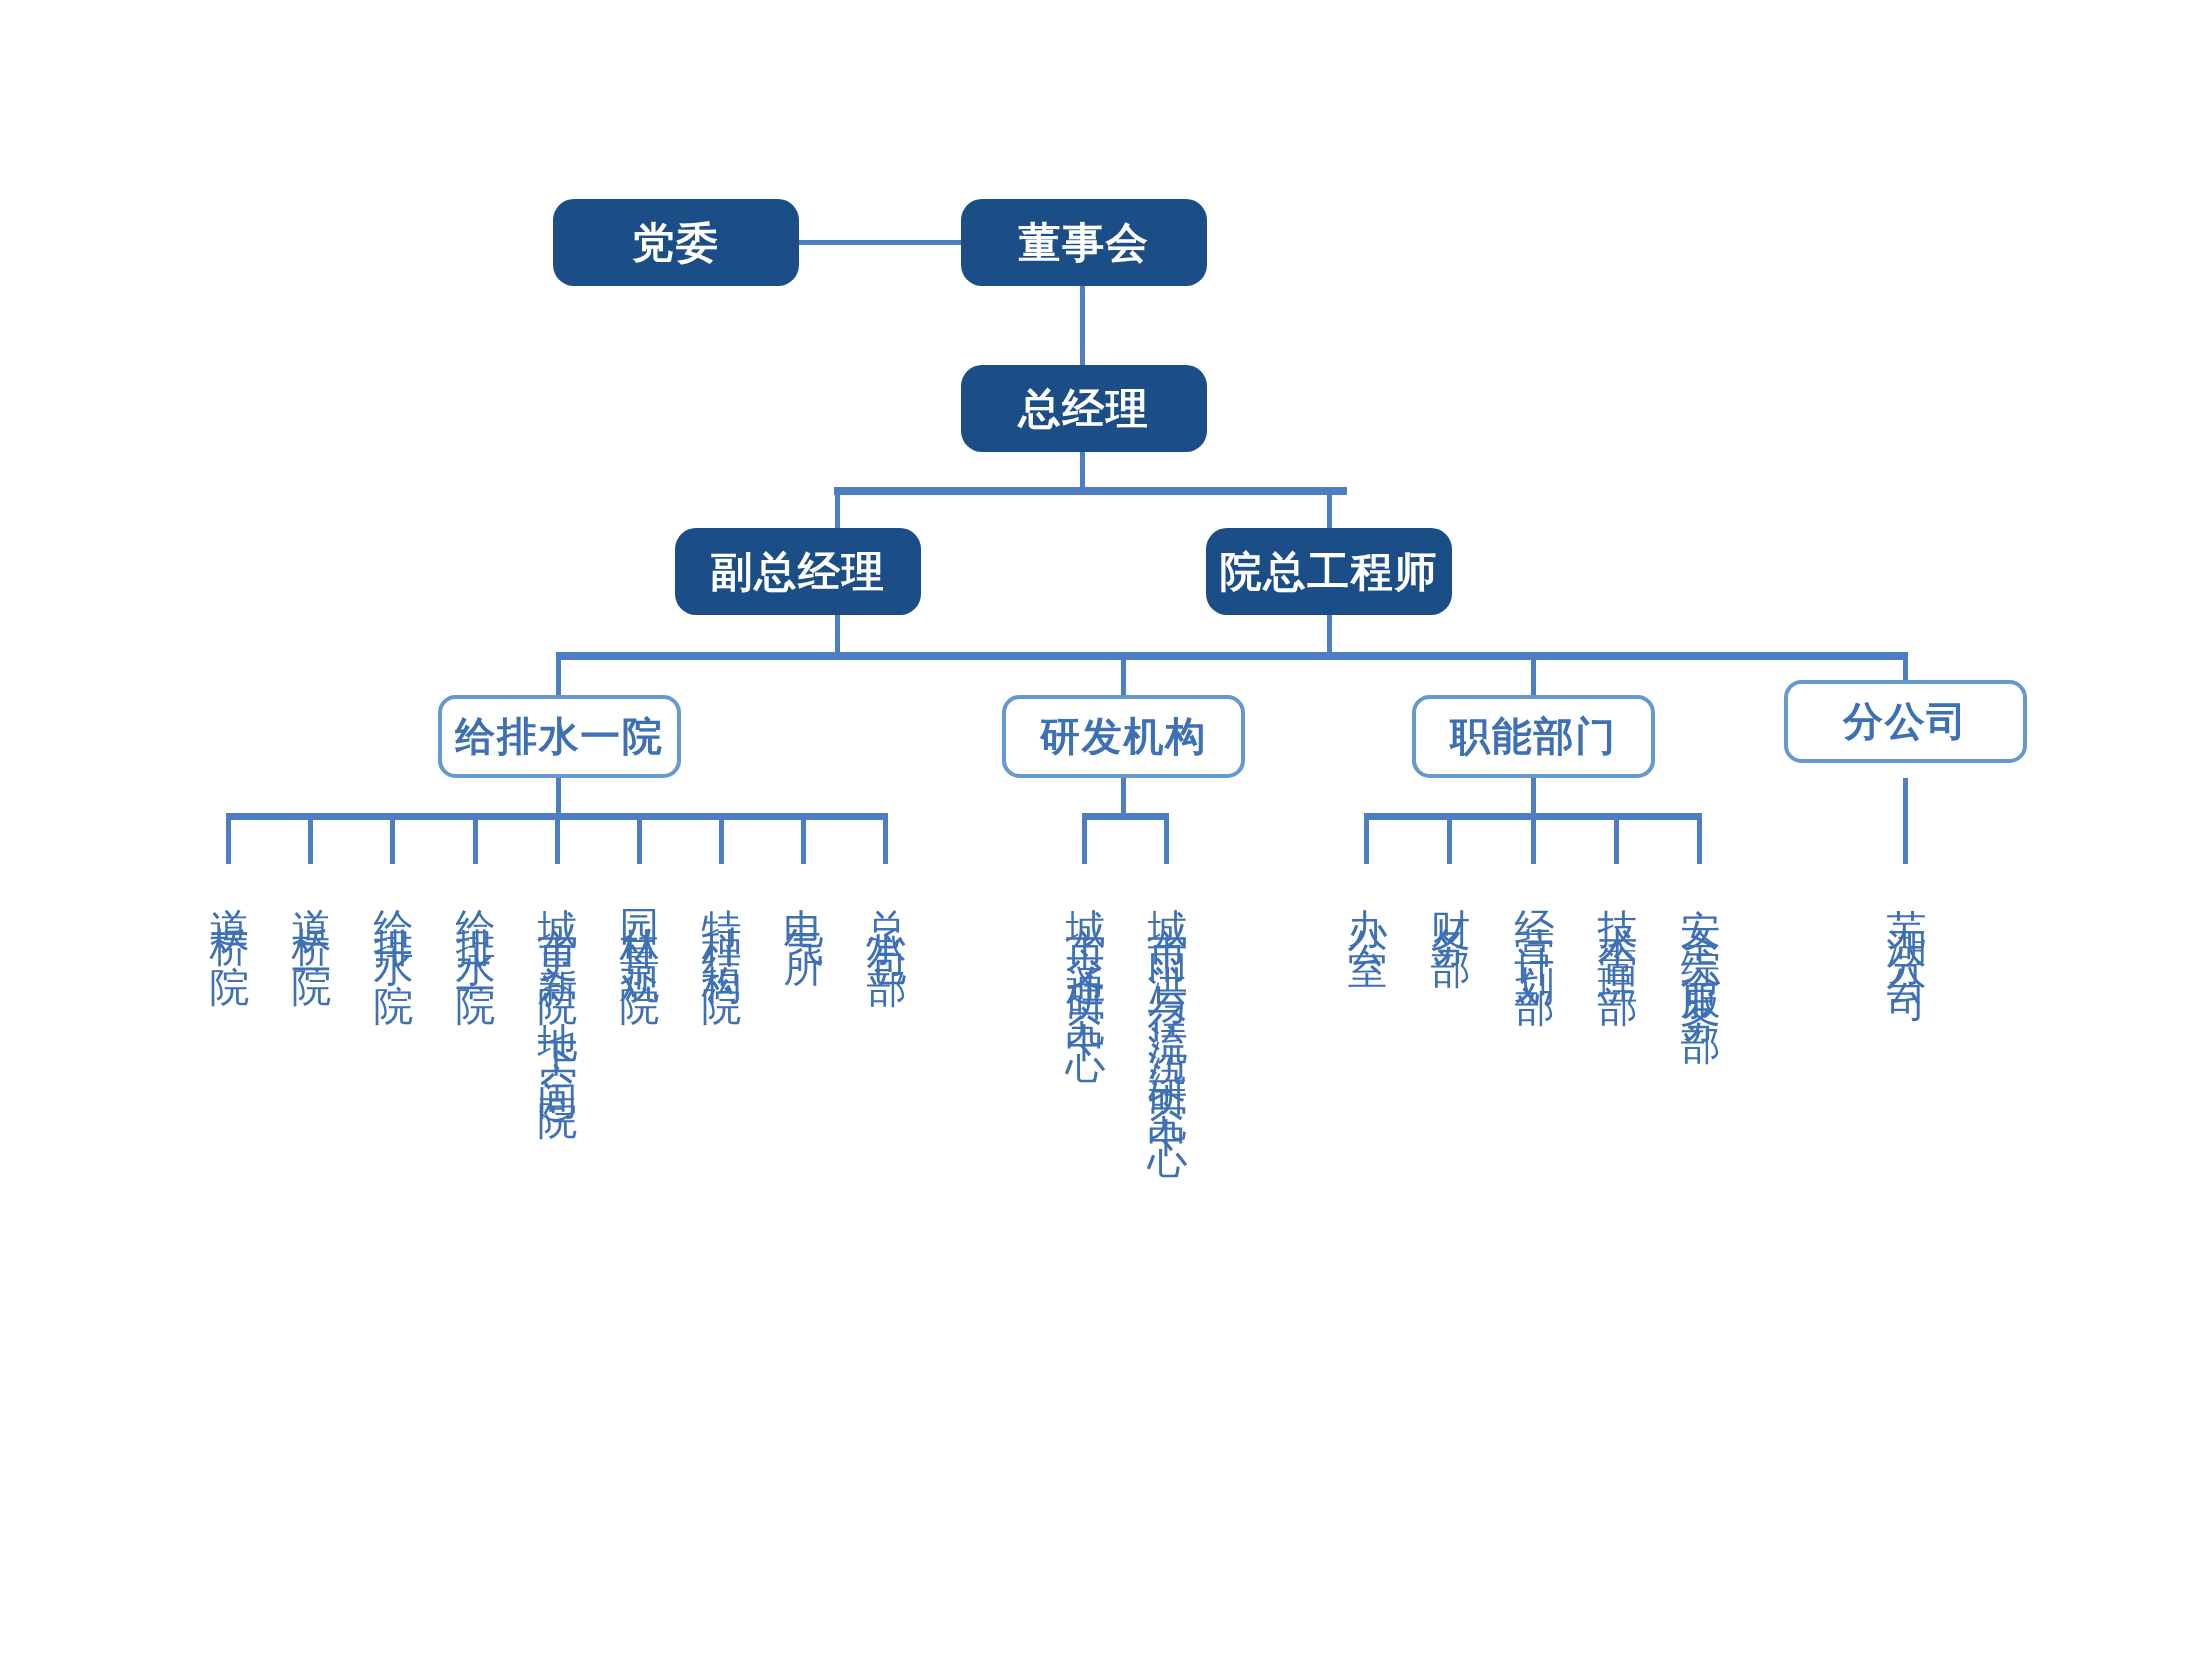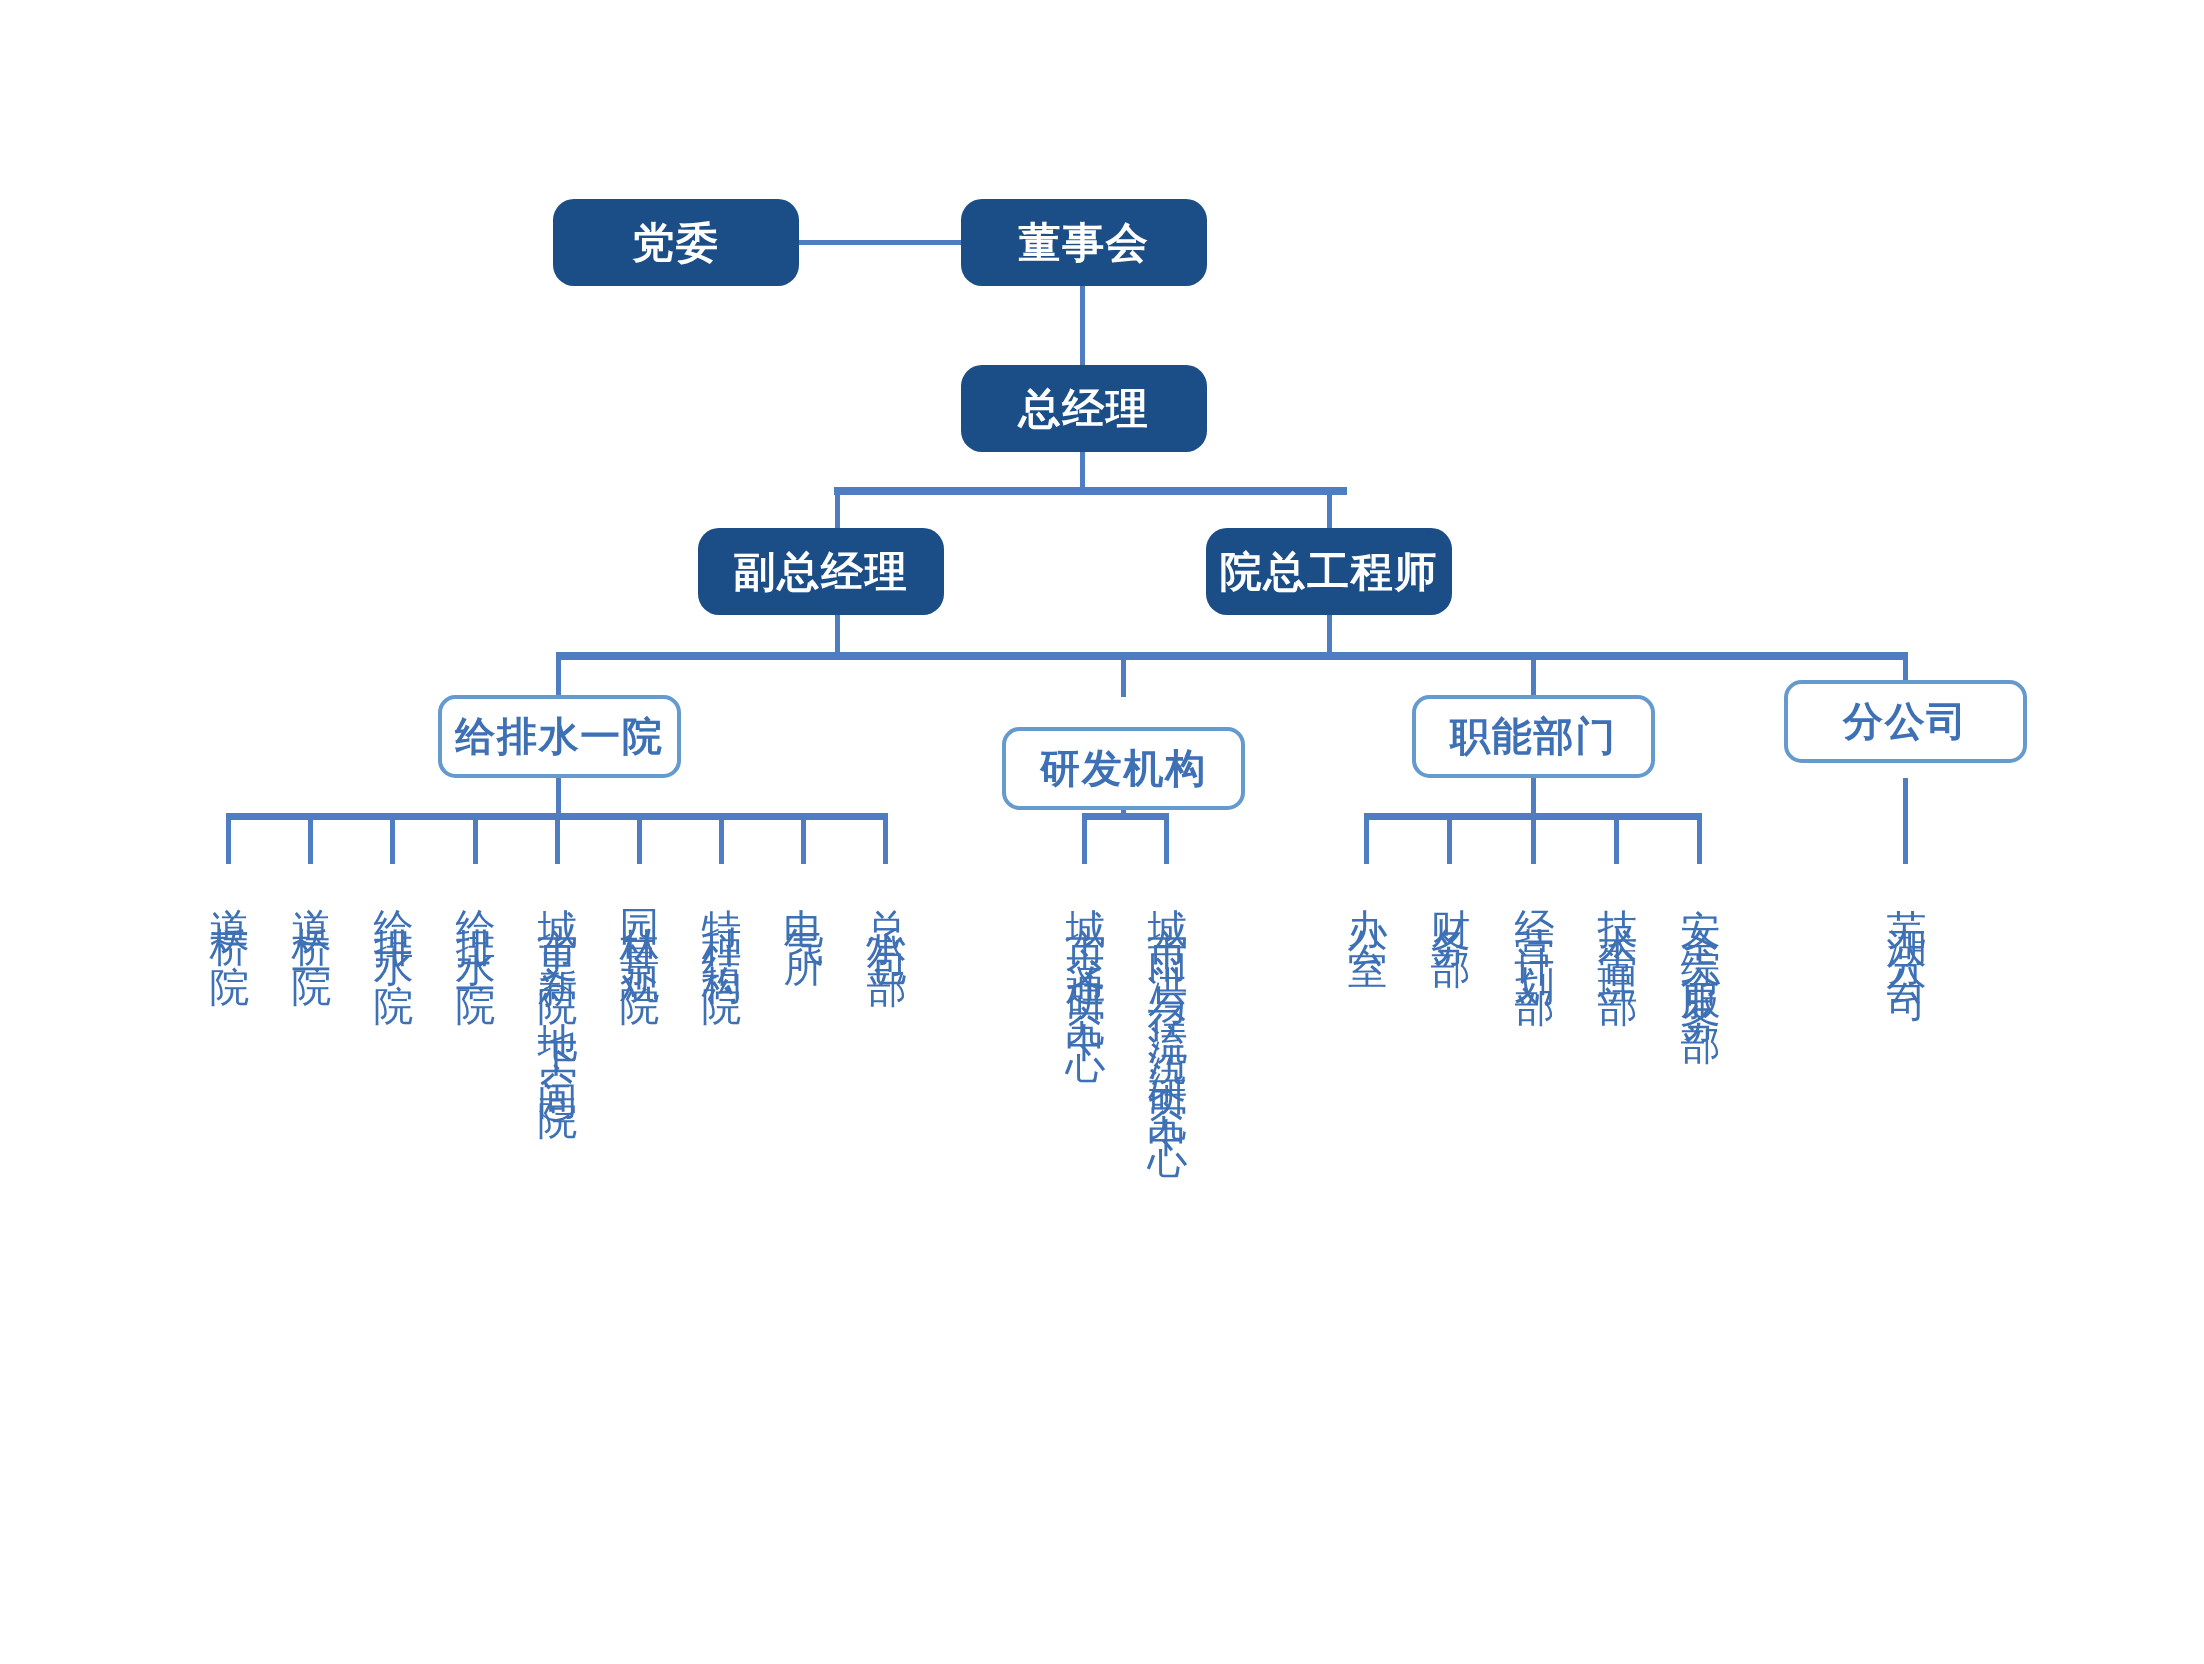--- a/index.html
+++ b/index.html
@@ -129,31 +129,31 @@
 
   <div class="node dark-node" style="left:553px; top:199px;">
     <span>党委</span>
   </div>
   <div class="node dark-node" style="left:961px; top:199px;">
     <span>董事会</span>
   </div>
   <div class="node dark-node" style="left:961px; top:365px;">
     <span>总经理</span>
   </div>
-  <div class="node dark-node" style="left:698px; top:528px;">
+  <div class="node dark-node" style="left:675px; top:528px;">
     <span>副总经理</span>
   </div>
   <div class="node dark-node" style="left:1206px; top:528px;text-align:center;">
     <span>院总工程师</span>
   </div>
 
   <div class="node light-node" style="left:438px; top:695px;">
     <span>给排水一院</span>
   </div>
-  <div class="node light-node" style="left:1002px; top:695px;margin-top:32px;">
+  <div class="node light-node" style="left:1002px; top:695px;">
     <span>研发机构</span>
   </div>
   <div class="node light-node" style="left:1412px; top:695px;">
     <span>职能部门</span>
   </div>
   <div class="node light-node" style="left:1784px; top:680px;">
     <span>分公司</span>
   </div>
 
   <div class="leaf" style="left:209px;">道桥一院</div>

